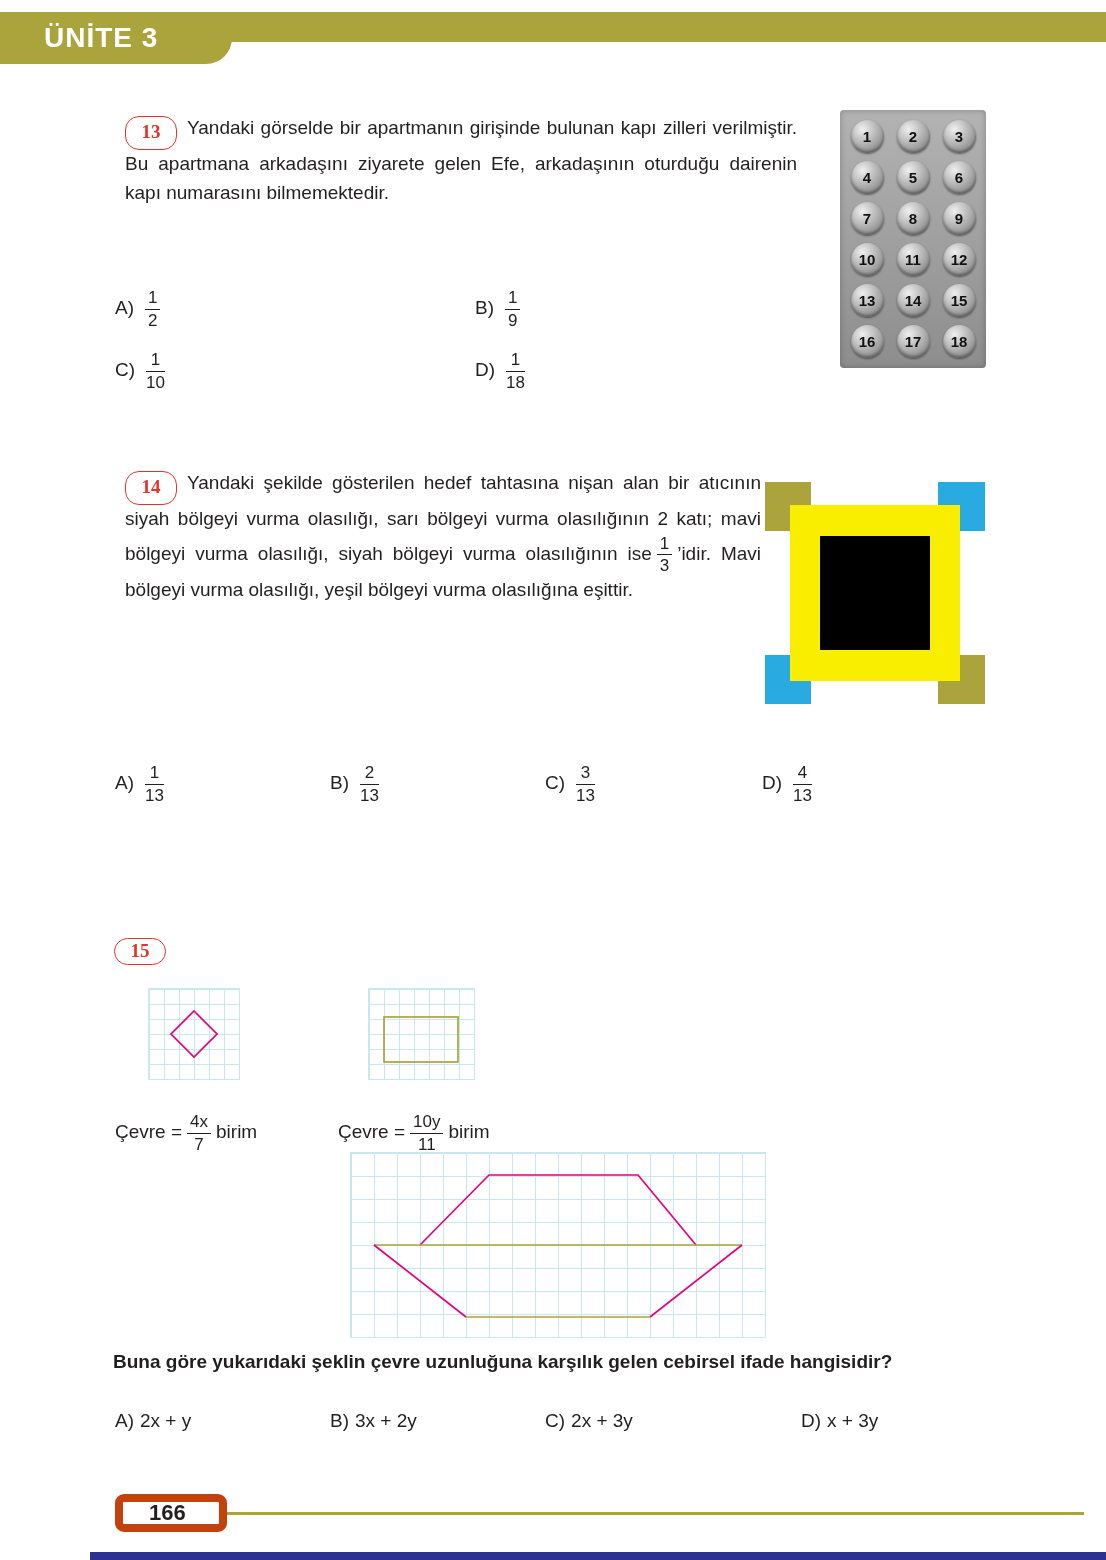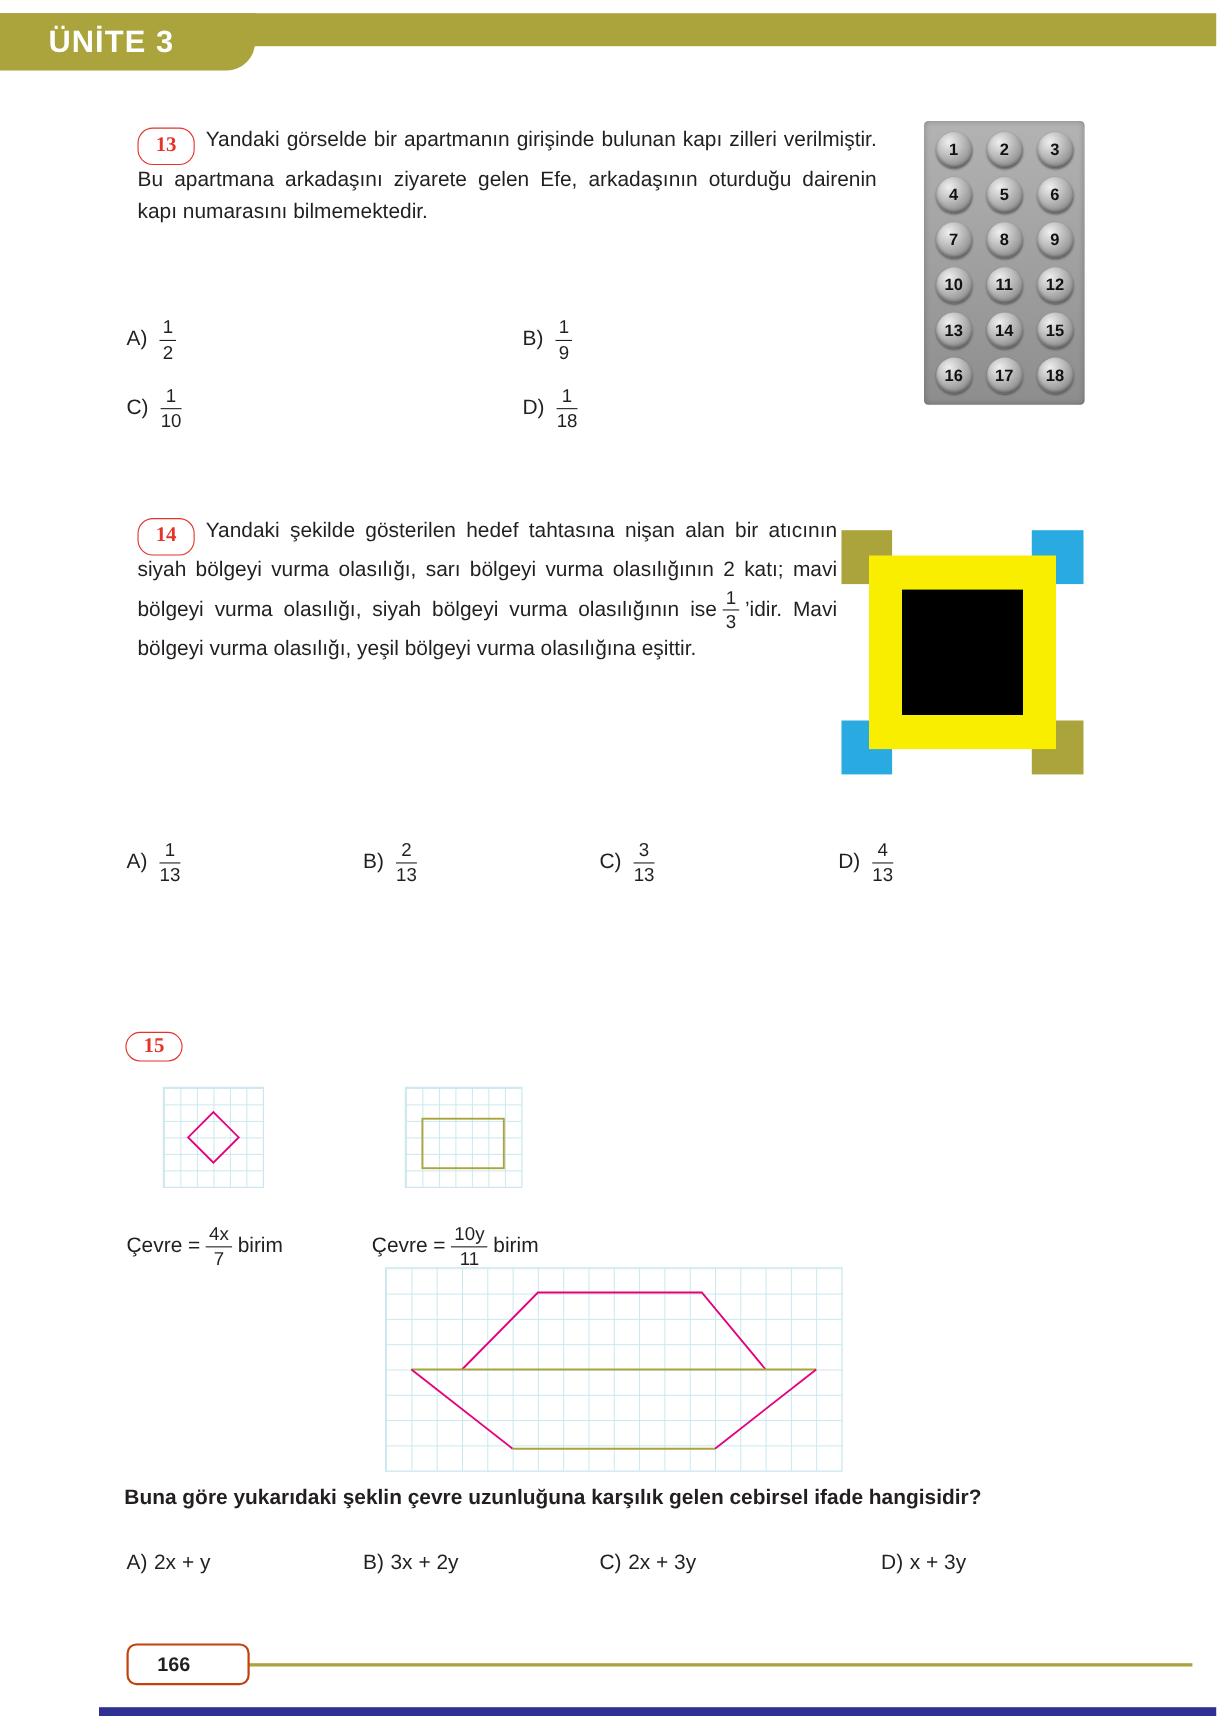--- a/index.html
+++ b/index.html
@@ -62,22 +62,22 @@
   .grid-small { background-size: 15px 15px; }
   .grid-big   { background-size: 23px 23px; }
   .grid svg { position: absolute; left: 0; top: 0; }
 
   .caption { position: absolute; font-size: 19px; margin-top: 24px; }
   .side-text { position: absolute; left: 552px; top: 982px; width: 440px; font-size: 19px; line-height: 1.5; text-align: justify; }
 
   
   .page-line  { position: absolute; left: 128px; top: 1512px; width: 956px; height: 2.5px; background: #aba33c; }
   .page-badge { position: absolute; left: 115px; top: 1494px; width: 112px; height: 38px; box-sizing: border-box;
-                background: #ffffff; border: 2px solid #c2410c; border-radius: 9px;
-                display: flex; align-items: center; font-weight: bold; font-size: 18px; padding-left: 26px; }
+                background: #ffffff; border: 8px solid #c2410c; border-radius: 9px;
+                display: flex; align-items: center; font-weight: bold; font-size: 22px; padding-left: 26px; }
   .bottom-bar { position: absolute; left: 90px; right: 0; bottom: 0; height: 8px; background: #2e3192; }
 </style>
 </head>
 <body>
 
 <div class="page">
 
   <div class="hdr-bar"></div>
   <div class="hdr-left">
     <span class="hdr-title">ÜNİTE 3</span>

